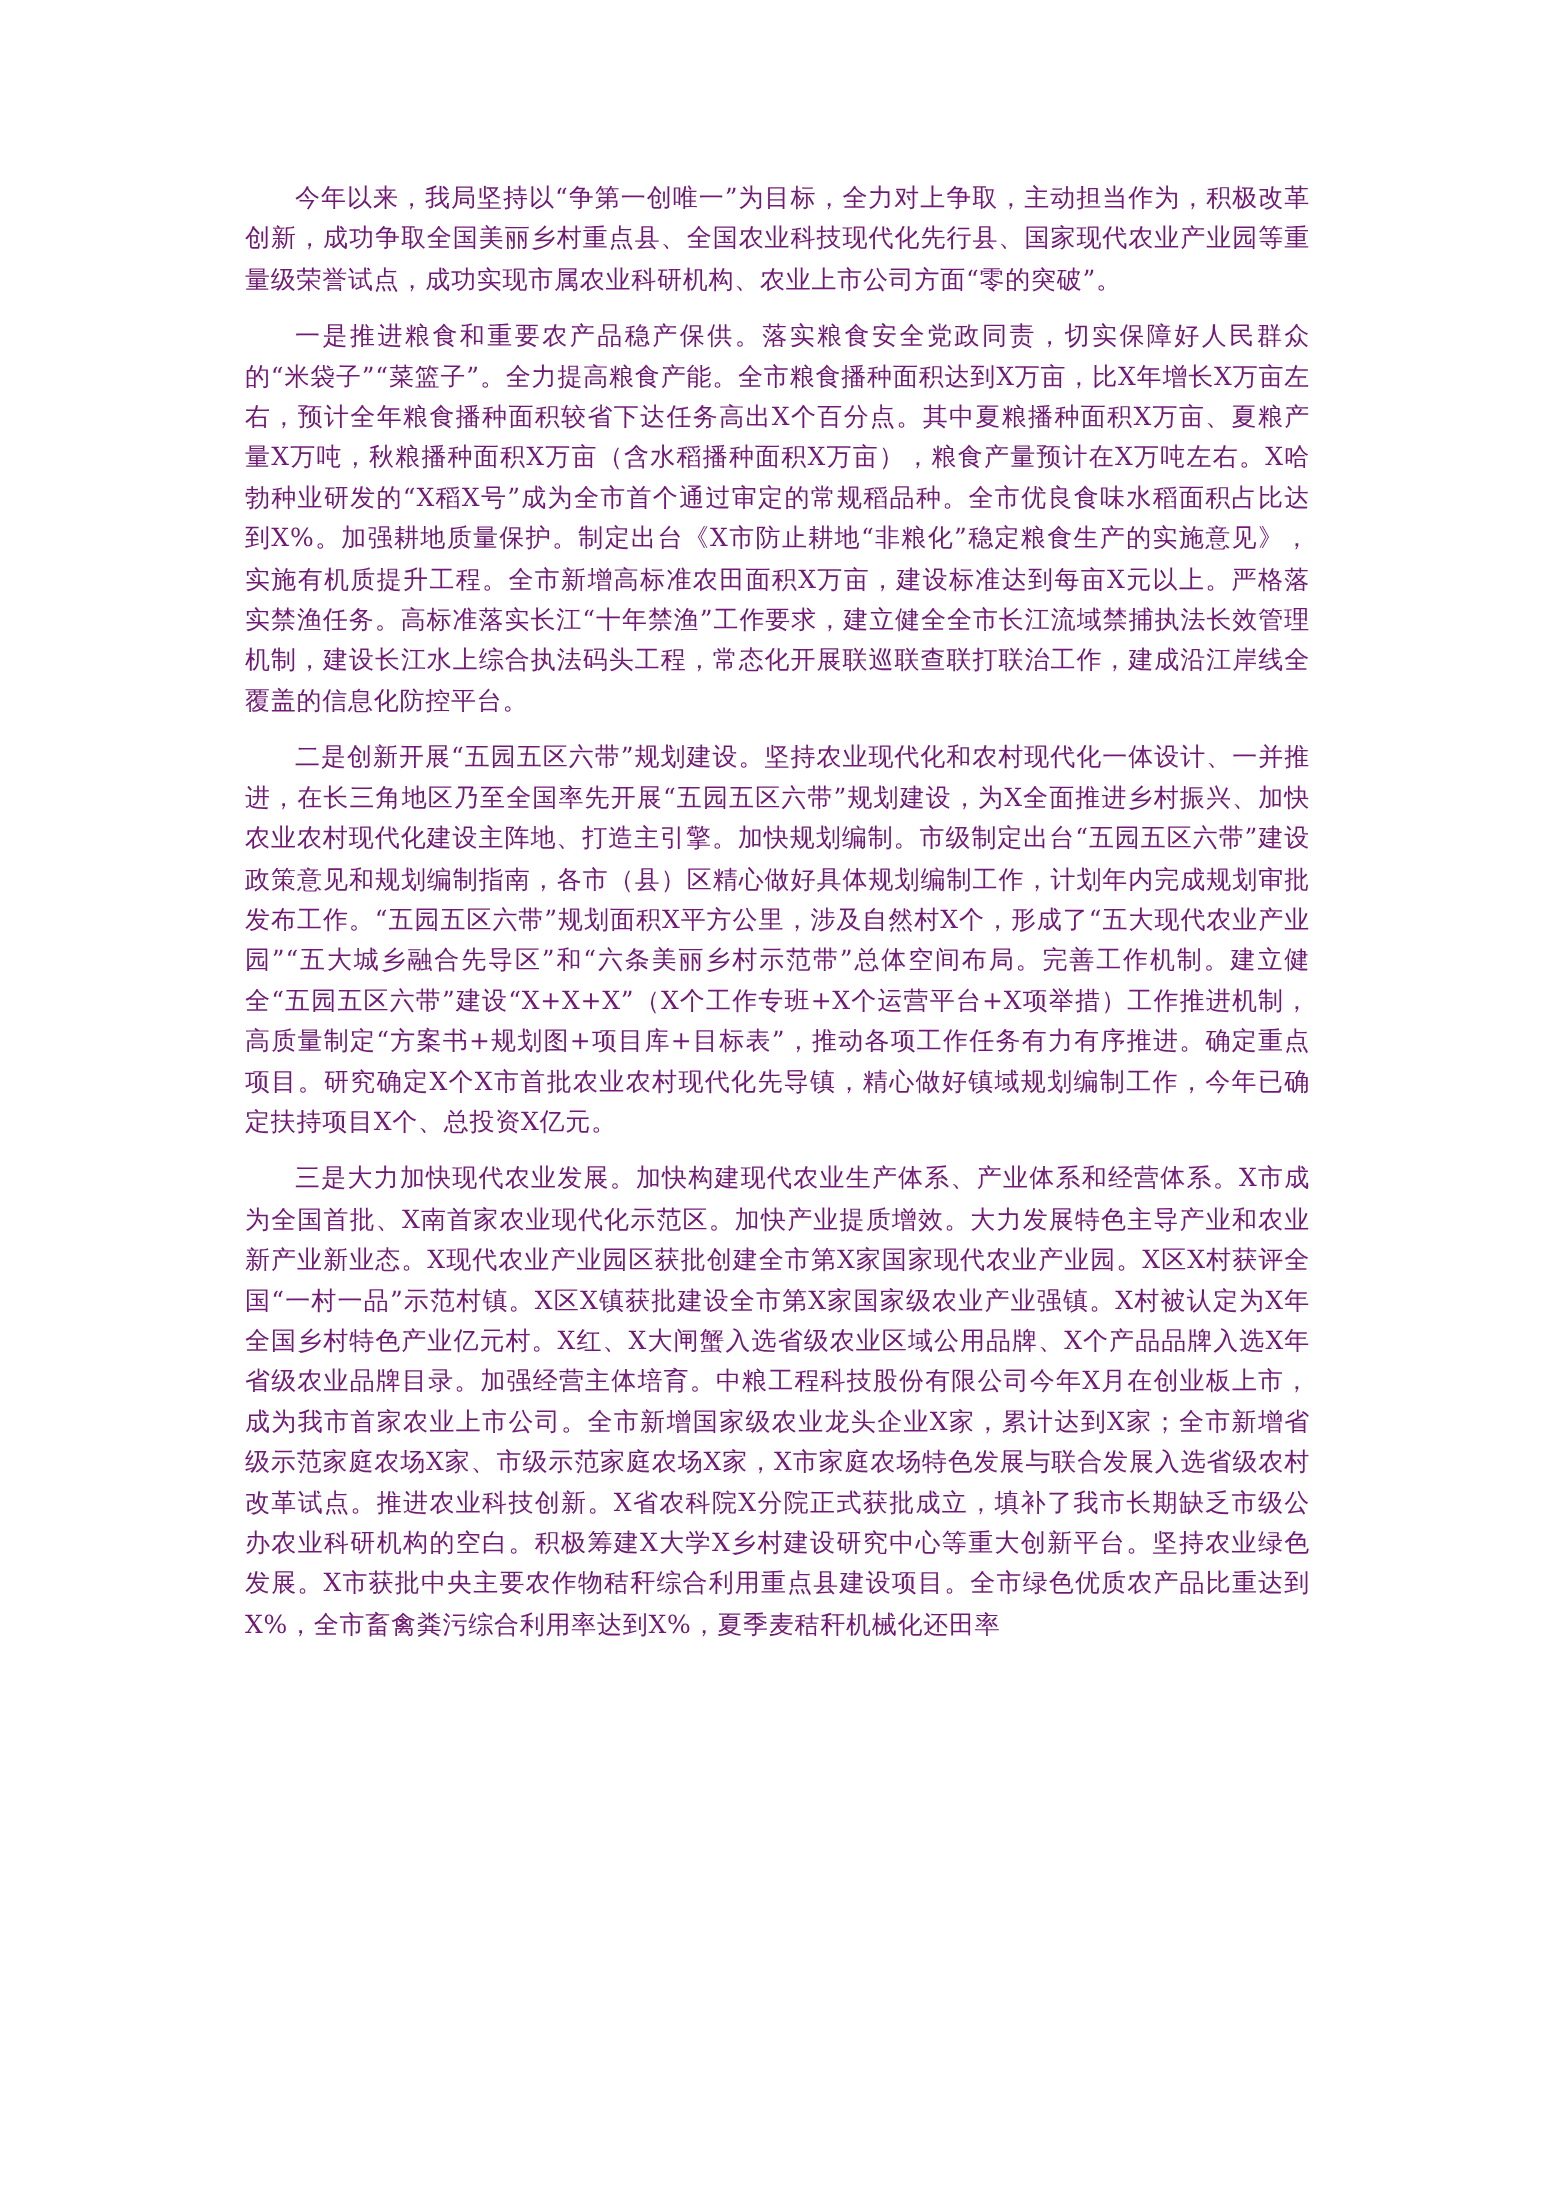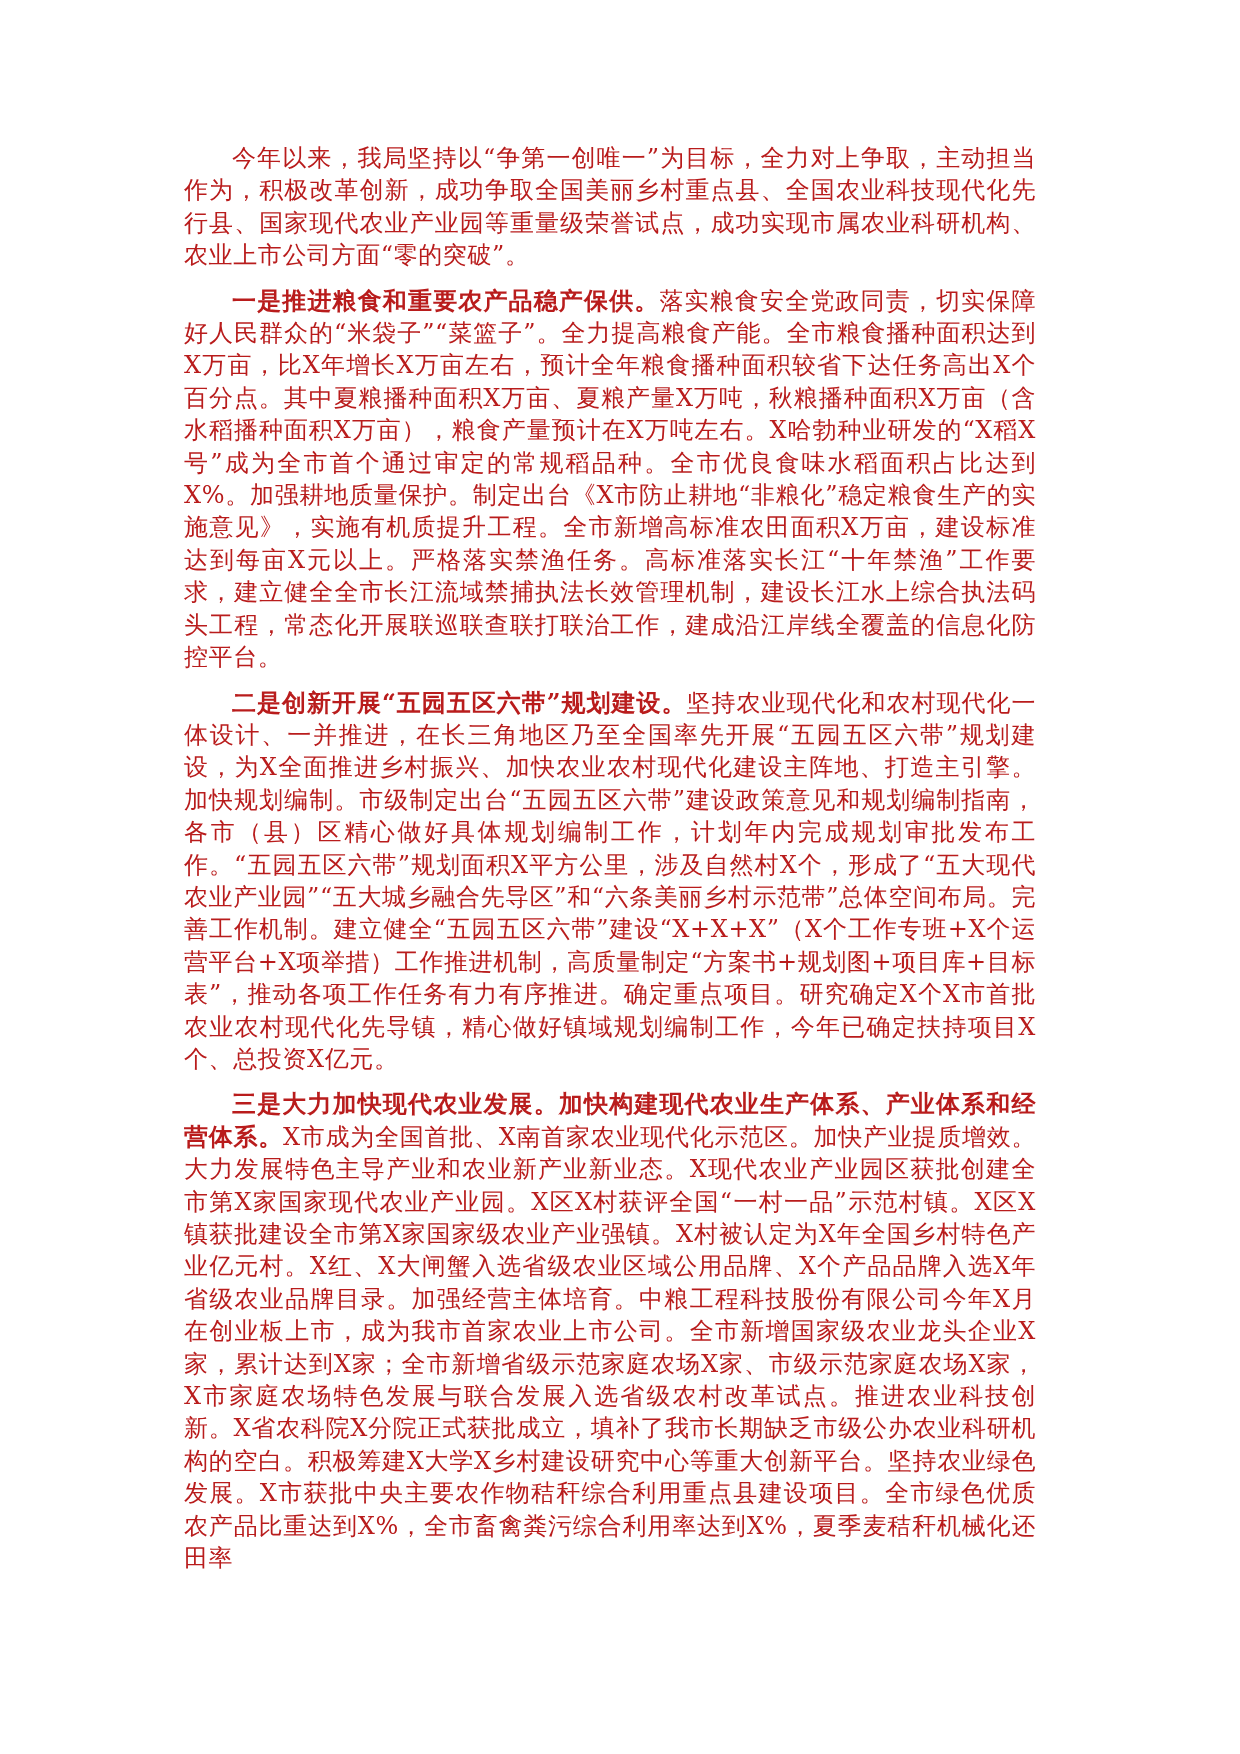--- a/index.html
+++ b/index.html
@@ -8,38 +8,38 @@
     background: #ffffff;
   }
   body {
     width: 1240px;
     height: 1754px;
     position: relative;
     overflow: hidden;
   }
   .page {
     position: absolute;
-    left: 184px;
+    left: 196px;
     top: 142px;
     width: 852px;
-    color: #b91c1c;
+    color: #701a75;
     font-family: "DejaVu Serif", "Liberation Serif", serif;
-    font-size: 24px;
+    font-size: 20px;
     line-height: 32.4px;
   }
   .para {
     margin: 0 0 13px 0;
     text-indent: 2em;
     text-align: justify;
     text-align-last: left;
     letter-spacing: 0.6px;
     word-break: break-all;
   }
   .lead {
-    font-weight: bold;
+    font-weight: normal;
   }
 </style>
 </head>
 <body>
 
 <div class="page">
   <p class="para">
     <span class="lead"></span><span>今年以来，我局坚持以“争第一创唯一”为目标，全力对上争取，主动担当作为，积极改革创新，成功争取全国美丽乡村重点县、全国农业科技现代化先行县、国家现代农业产业园等重量级荣誉试点，成功实现市属农业科研机构、农业上市公司方面“零的突破”。</span>
   </p>
   <p class="para">

